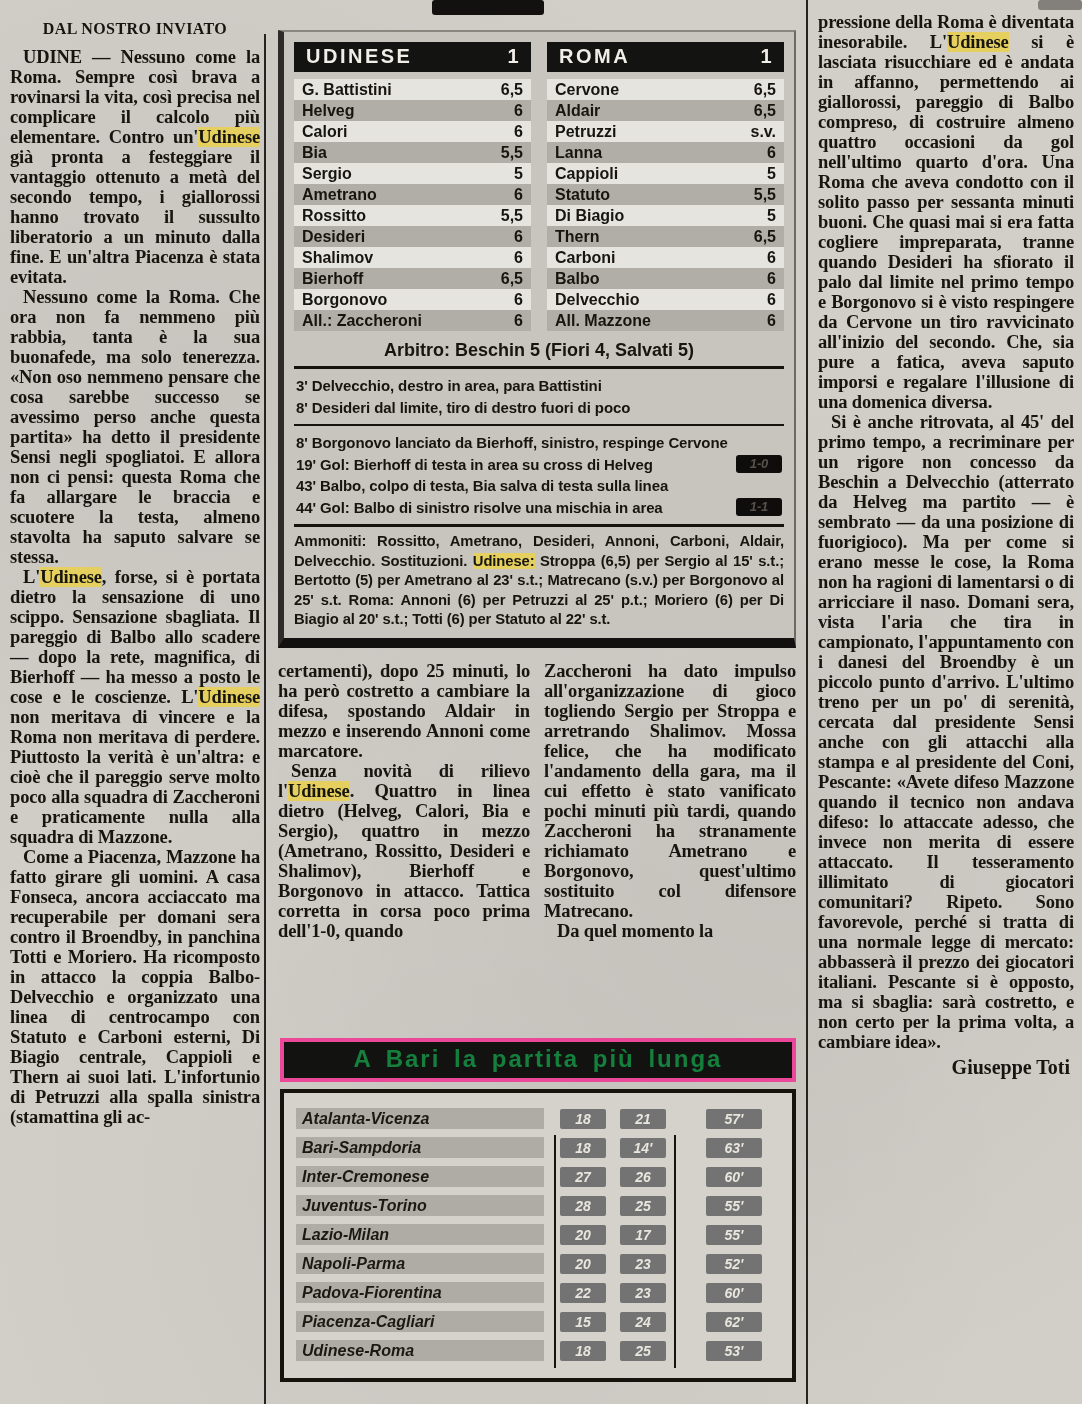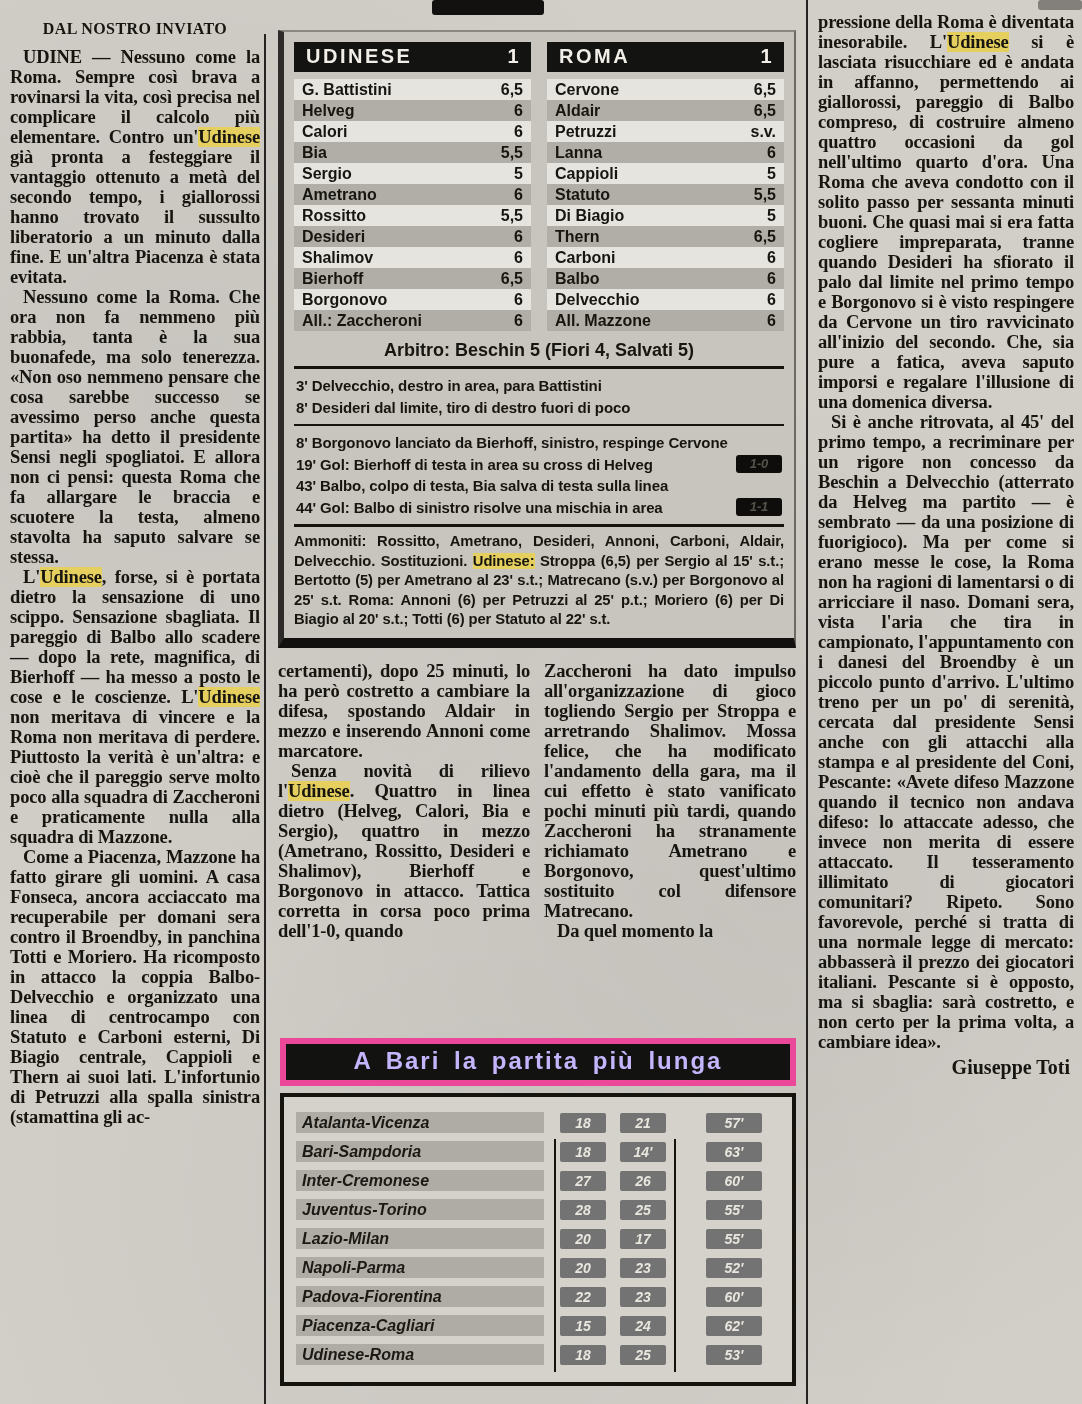--- a/index.html
+++ b/index.html
@@ -74,23 +74,23 @@
     font-family:"Liberation Sans",sans-serif;font-weight:700;font-size:14.8px;line-height:19.6px;
     text-align:justify;margin-top:5px;letter-spacing:-0.1px;
   }
   
   .mid-col{position:absolute;top:661px;width:252px;}
   #midcol-1{left:0;}
   #midcol-2{left:266px;}
   
   #bari{position:absolute;left:2px;top:1038px;width:516px;}
   .bari-title{
-    background:#121211;color:#c4b5fd;font-family:"Liberation Sans",sans-serif;font-weight:700;
+    background:#121211;color:#15803d;font-family:"Liberation Sans",sans-serif;font-weight:700;
     font-size:24px;text-align:center;letter-spacing:2px;word-spacing:5px;padding:3px 0 5px;
-    border:6px solid #ec4899;
+    border:4px solid #ec4899;
   }
   .bari-box{
     margin-top:7px;border:4px solid #15130e;background:#d5d2cb;
     padding:8px 12px 10px;position:relative;
   }
   .b-head{
     display:flex;align-items:flex-start;font-family:"Liberation Sans",sans-serif;
     font-weight:700;font-style:italic;font-size:14.5px;line-height:15px;margin-bottom:8px;
   }
   .bh-partite{width:250px;padding:8px 0 0 4px;}

